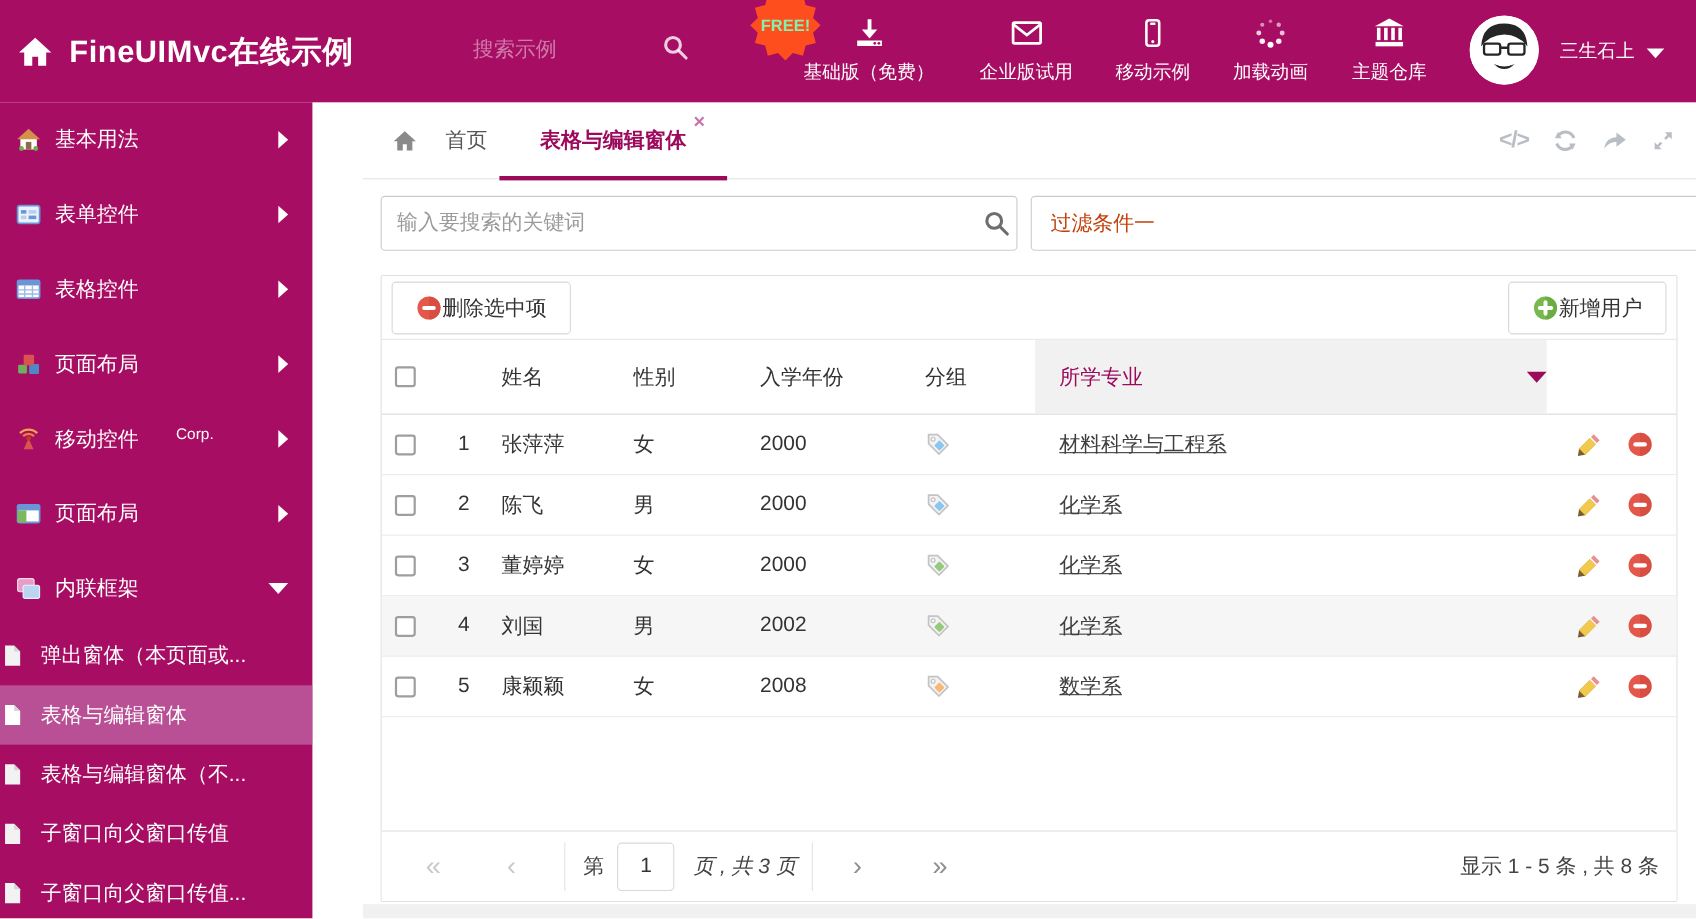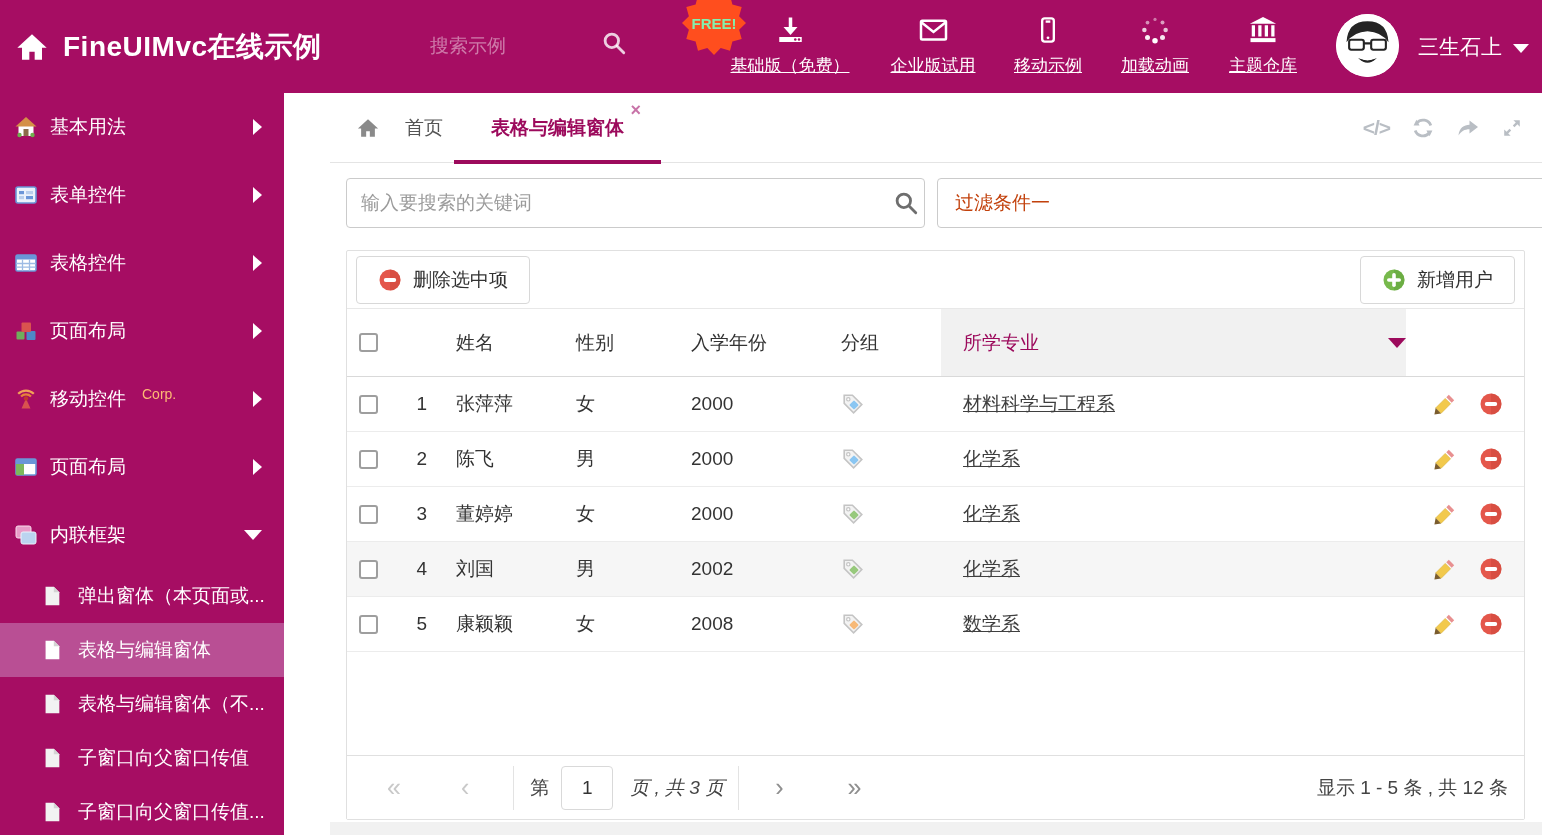--- a/index.html
+++ b/index.html
@@ -14,37 +14,37 @@
   .header { position:absolute; left:0; top:0; width:1542px; height:93px; background:#A60D63; z-index:5; }
   .brand { position:absolute; left:16px; top:0; height:93px; display:flex; align-items:center; gap:15px; color:#fff; cursor:pointer; }
   .brand-title { font-size:28px; font-weight:bold; letter-spacing:.5px; }
   .hsearch { position:absolute; left:430px; top:29px; width:160px; height:34px; background:transparent; border:none; outline:none; color:#fff; font-size:19px; font-family:inherit; }
   .hsearch::placeholder { color:rgba(255,255,255,.45); }
   .hsearch-btn { position:absolute; left:601px; top:30px; width:26px; height:26px; color:rgba(255,255,255,.8); cursor:pointer; }
 
   .free { position:absolute; left:681px; top:-9px; width:66px; height:64px; z-index:6; }
   .free-text { position:absolute; left:0; top:24px; width:100%; text-align:center; color:#86efac; font-weight:bold; font-size:15px; }
 
-  .hnav { position:absolute; top:15px; transform:translateX(-50%); display:flex; flex-direction:column; align-items:center; gap:9px; color:#fff; cursor:pointer;text-decoration:underline; }
+  .hnav { position:absolute; top:15px; transform:translateX(-50%); display:flex; flex-direction:column; align-items:center; gap:9px; color:#fff; cursor:pointer; }
   .hnav-label { font-size:17px; white-space:nowrap; }
   .n1{left:790px}.n2{left:933px}.n3{left:1048px}.n4{left:1155px}.n5{left:1263px}
 
   .avatar { position:absolute; left:1336px; top:14px; width:63px; height:63px; border-radius:50%; overflow:hidden; cursor:pointer; background:#fff; }
-  .user { position:absolute; left:1418px; top:0; height:93px; display:flex; align-items:center; gap:11px; color:#fff; font-size:21px; cursor:pointer; }
+  .user { position:absolute; left:1418px; top:0; height:93px; display:flex; align-items:center; gap:11px; color:#fff; font-size:17px; cursor:pointer; }
   .tri-down-w { width:0; height:0; border-left:8px solid transparent; border-right:8px solid transparent; border-top:9px solid #fff; margin-top:4px; }
 
   
   .sidebar { position:absolute; left:0; top:93px; width:284px; height:742px; background:#A60D63; color:#fff; overflow:hidden; }
   .sitem { height:68px; display:flex; align-items:center; padding:0 22px 0 14px; gap:12px; cursor:pointer; }
   .slabel { font-size:19px; }
-  .corp { color:#fdba74; font-size:14px; margin:-10px 0 0 4px; }
+  .corp { color:#ffffff; font-size:14px; margin:-10px 0 0 22px; }
   .sarrow { margin-left:auto; }
   .tri-right { width:0; height:0; border-top:8px solid transparent; border-bottom:8px solid transparent; border-left:9px solid #fff; }
   .tri-down { width:0; height:0; border-left:9px solid transparent; border-right:9px solid transparent; border-top:10px solid #fff; }
-  .ssub { height:54px; display:flex; align-items:center; padding-left:41px; gap:15px; font-size:19px; cursor:pointer; }
+  .ssub { height:54px; display:flex; align-items:center; gap:15px; font-size:19px; cursor:pointer; }
   .ssub.selected { background:#B94F94; }
 
   
   .main { position:absolute; left:330px; top:93px; width:1212px; height:742px; background:#fff; }
 
   .tabbar { position:absolute; left:0; top:0; width:100%; height:70px; border-bottom:1px solid #E4E4E4; background:#fff; }
   .tab-home { position:absolute; left:27px; top:0; height:70px; display:flex; align-items:center; gap:26px; color:#555; font-size:19px; cursor:pointer; }
   .tab-active { position:absolute; left:124px; top:0; width:207px; height:70px; display:flex; align-items:center; justify-content:center; color:#9C0A5C; font-weight:bold; font-size:19px; cursor:pointer; }
   .tab-active::after { content:""; position:absolute; left:0; right:0; bottom:-1px; height:4px; background:#9C0A5C; }
   .tab-close { position:absolute; right:20px; top:8px; color:#C873A8; font-weight:bold; font-size:18px; line-height:1; cursor:pointer; }
@@ -54,21 +54,21 @@
 
   .srch { position:absolute; left:16px; top:85px; width:579px; height:50px; border:1px solid #CBCBCB; border-radius:4px; font-size:19px; color:#444; padding:0 46px 0 14px; outline:none; font-family:inherit; }
   .srch::placeholder { color:#9B9B9B; }
   .srch-btn { position:absolute; left:563px; top:97px; width:26px; height:26px; color:#6e6e6e; cursor:pointer; }
   .fselect { position:absolute; left:607px; top:85px; width:707px; height:50px; border:1px solid #CBCBCB; border-radius:4px; display:flex; align-items:center; justify-content:space-between; padding:0 17px; font-size:19px; color:#c2410c; cursor:pointer; background:#fff; }
   .tri-down-g { width:0; height:0; border-left:8px solid transparent; border-right:8px solid transparent; border-top:9px solid #8a8a8a; }
 
   
   .panel { position:absolute; left:16px; top:157px; width:1179px; height:570px; border:1px solid #E0E0E0; border-radius:2px; background:#fff; }
   .toolbar { position:absolute; left:0; top:0; width:100%; height:58px; border-bottom:1px solid #E8E8E8; display:flex; align-items:center; justify-content:space-between; padding:0 9px; }
-  .btn { height:48px; display:flex; align-items:center; gap:11px; padding:0 21px; border:1px solid #D8D8D8; border-radius:4px; background:#fff; font-size:19px; color:#333; cursor:pointer; font-family:inherit; }
+  .btn { height:48px; display:flex; align-items:center; padding:0 21px; border:1px solid #D8D8D8; border-radius:4px; background:#fff; font-size:19px; color:#333; cursor:pointer; font-family:inherit; }
 
   .thead { position:absolute; left:0; top:58px; width:100%; height:68px; border-bottom:1px solid #D9D9D9; display:flex; align-items:center; font-size:19px; color:#333; }
   .trow { position:absolute; left:0; width:100%; height:55px; border-bottom:1px solid #ECECEC; display:flex; align-items:center; font-size:19px; color:#333; }
   .r1{top:126px}.r2{top:181px}.r3{top:236px}.r4{top:291px}.r5{top:346px}
   .trow.alt { background:#F6F6F6; }
 
   .col-cb { width:44px; padding-left:12px; display:flex; align-items:center; }
   .col-num { width:53px; text-align:right; padding-right:17px; }
   .col-name { width:122px; padding-left:12px; }
   .col-gender { width:100px; padding-left:10px; }
@@ -614,19 +614,19 @@
     <div class="pager">
       <span class="pg-arrow pg-dis pg-first">«</span>
       <span class="pg-arrow pg-dis pg-prev">‹</span>
       <span class="pg-div1"></span>
       <span class="pg-label">第</span>
       <input class="pg-input" value="1" style="">
       <span class="pg-suffix">页 , 共 3 页</span>
       <span class="pg-div2"></span>
       <span class="pg-arrow pg-en pg-next">›</span>
       <span class="pg-arrow pg-en pg-last">»</span>
-      <span class="pg-summary">显示 1 - 5 条 , 共 12 条</span>
+      <span class="pg-summary">显示 1 - 5 条 , 共 8 条</span>
     </div>
 
   </div>
 </div>
 
 <div class="bottomstrip"></div>
 
 </body></html>

